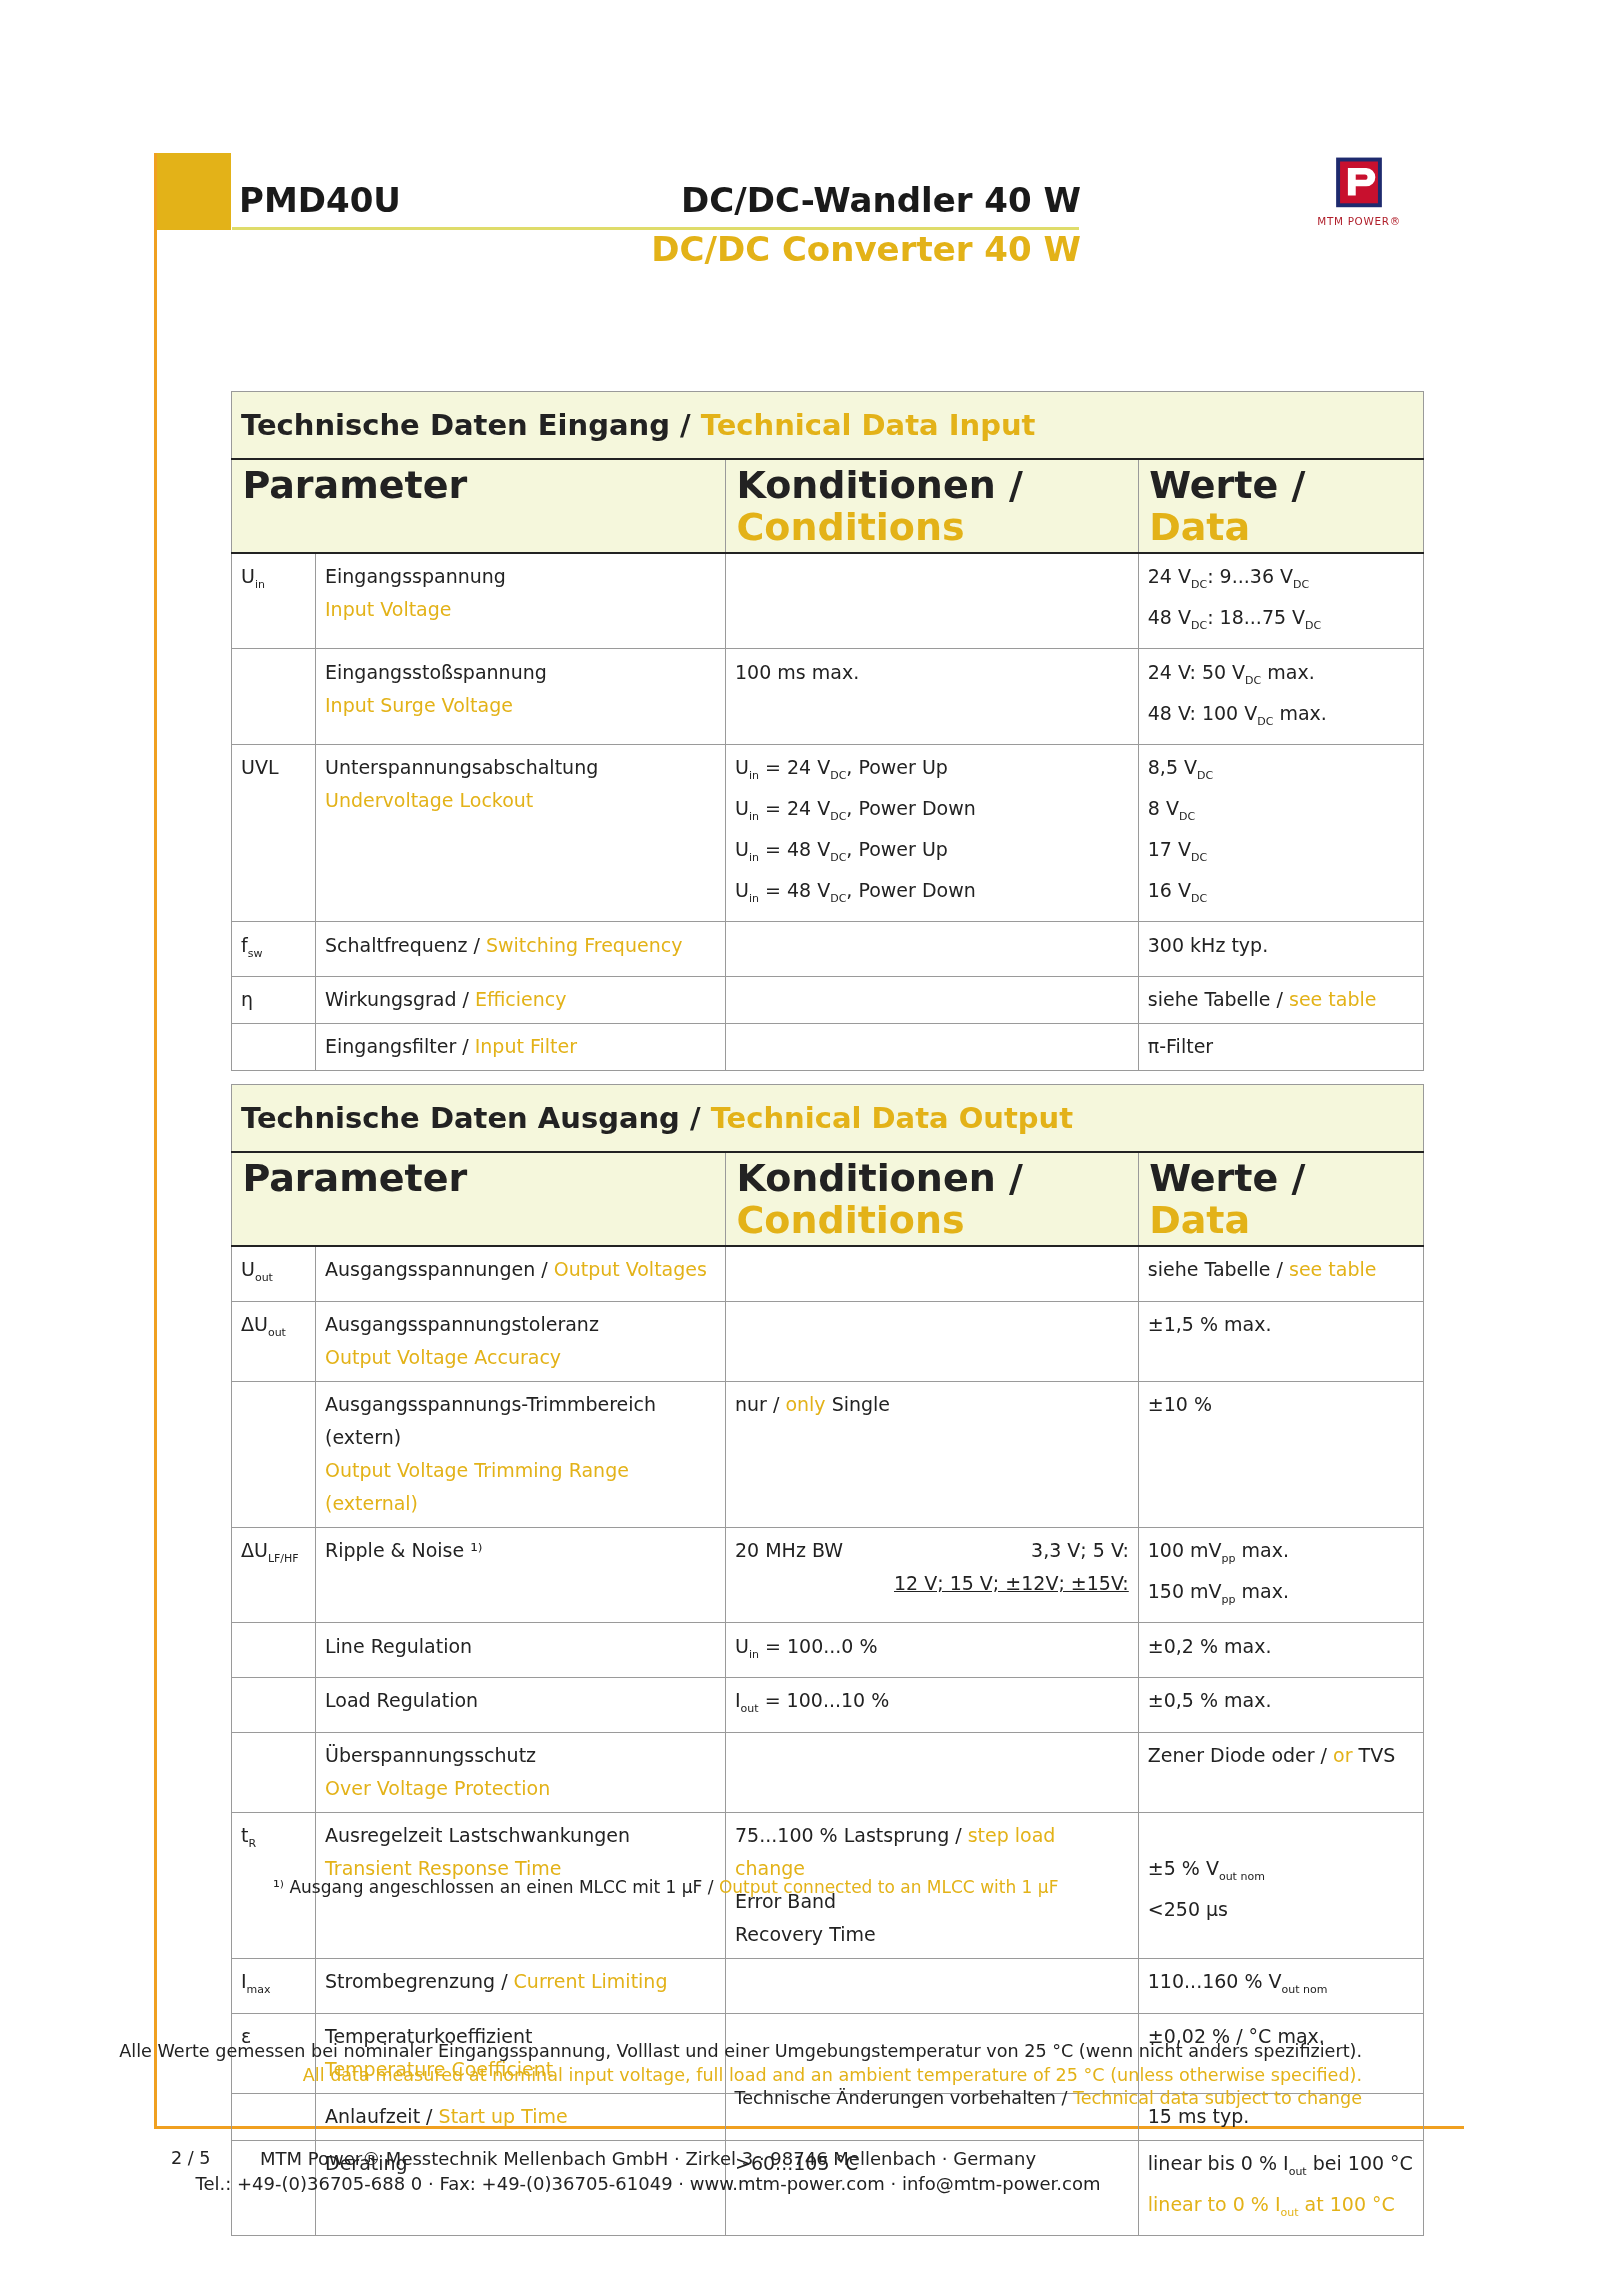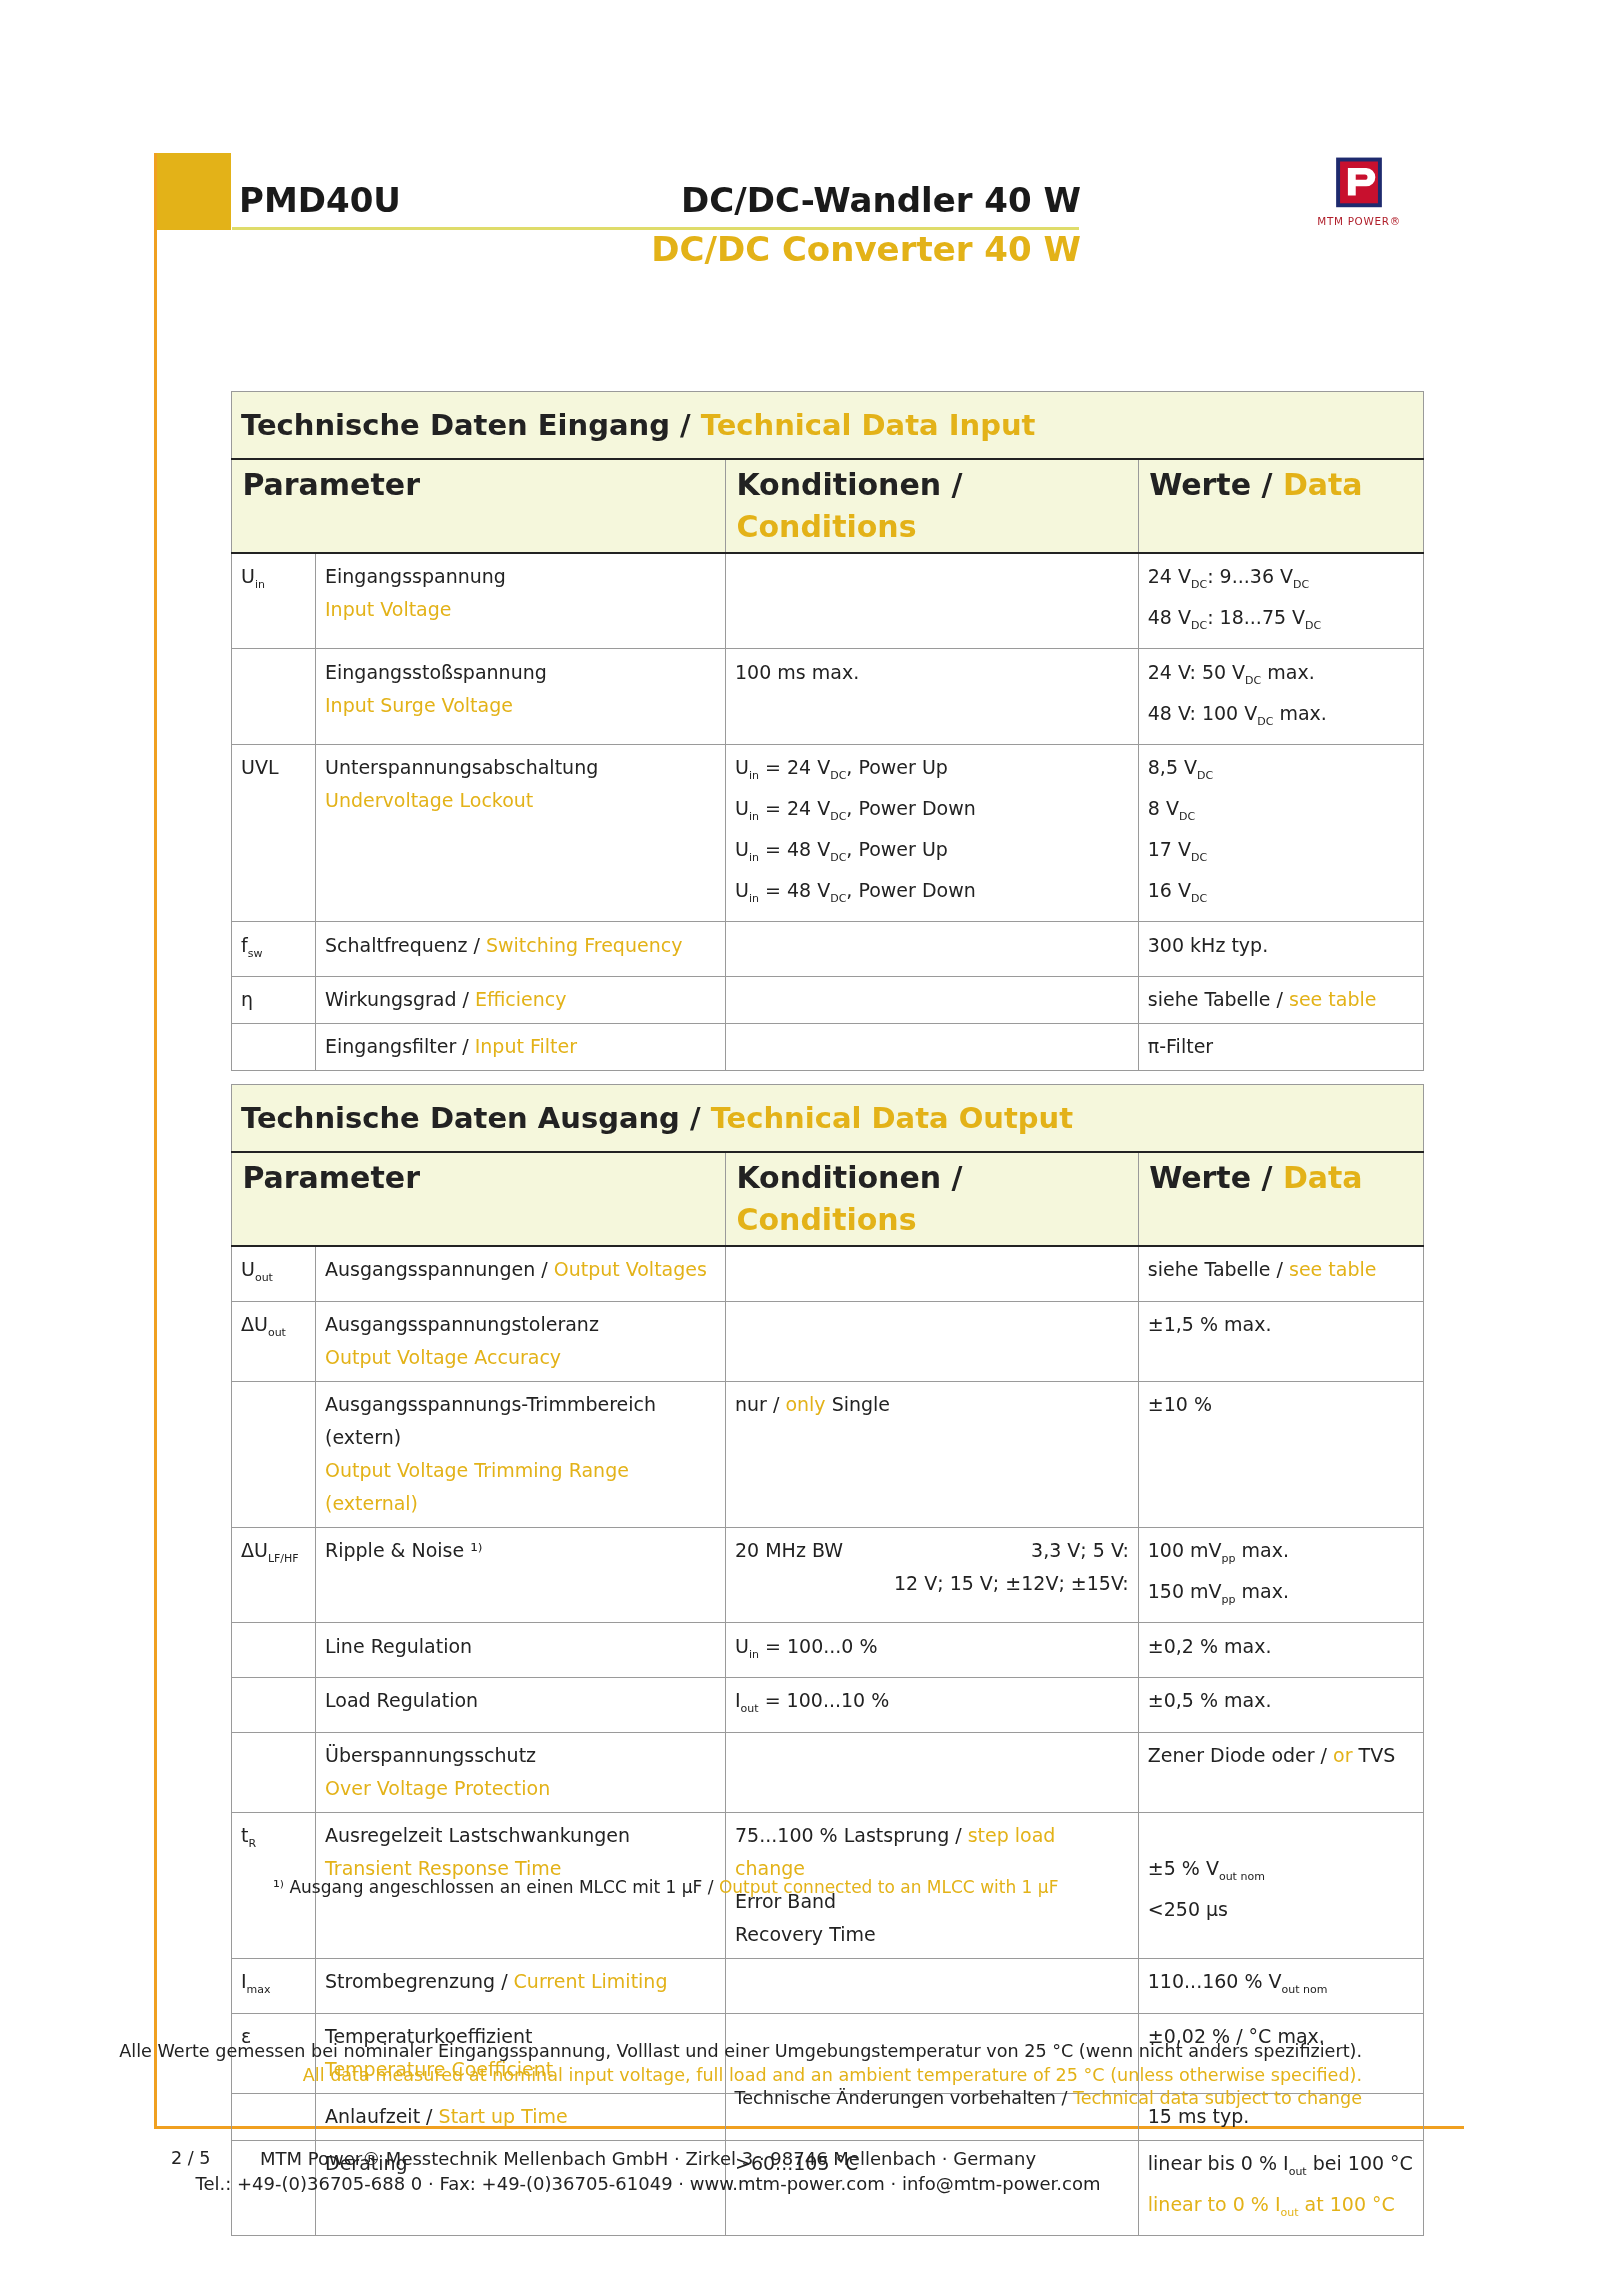--- a/index.html
+++ b/index.html
@@ -10,21 +10,21 @@
   .header-rule{position:absolute;left:232px;top:227px;width:847px;height:2.6px;background:#dfdc6a;}
   .title-left{position:absolute;left:239px;top:180px;font-size:34px;font-weight:bold;color:#1a1a1a;}
   .title-right{position:absolute;right:535px;top:180px;font-size:34px;font-weight:bold;color:#1a1a1a;text-align:right;}
   .title-right2{position:absolute;right:535px;top:229px;font-size:34px;font-weight:bold;color:#e3b218;text-align:right;}
   .logo{position:absolute;left:1310px;top:151px;width:98px;height:85px;}
   .logo-text{position:absolute;left:1297px;top:215px;width:124px;text-align:center;font-size:10.4px;color:#b01e2a;letter-spacing:0.7px;}
   .yel{color:#e3b218;}
   table.spec{position:absolute;left:231px;border-collapse:collapse;width:1193px;font-size:19px;}
   table.spec td{border:1.3px solid #9a9a9a;vertical-align:top;padding:6.5px 9px;line-height:33px;}
   table.spec tr.title td{background:#f5f7dc;font-size:29px;font-weight:bold;padding:12px 9px;line-height:42px;border-bottom:2.6px solid #222;}
-  table.spec tr.head td{background:#f5f7dc;font-size:30px;font-weight:bold;padding:3.9px 10.4px;line-height:42px;border-bottom:2.6px solid #222;}
+  table.spec tr.head td{background:#f5f7dc;font-size:38px;font-weight:bold;padding:3.9px 10.4px;line-height:42px;border-bottom:2.6px solid #222;}
   .c1{width:65px;} .c2{width:391px;} .c3{width:391px;}
   sub{font-size:11px;}
   .line{display:block;}
   .split{display:flex;justify-content:space-between;}
   .footnote{position:absolute;left:241px;top:1877px;font-size:17px;margin-left:32px;}
   .notes{position:absolute;left:0;width:1362px;top:2040px;text-align:right;font-size:17.6px;line-height:23.5px;}
   .pagenum{position:absolute;left:171px;top:2148px;font-size:17.6px;}
   .company{position:absolute;left:0;width:1296px;top:2146px;text-align:center;font-size:18px;line-height:25px;}
 </style>
 </head>
@@ -155,21 +155,21 @@
     <td>±10 %</td>
   </tr>
   <tr>
     <td class="c1"><span>ΔU</span><sub>LF/HF</sub></td>
     <td class="c2">Ripple &amp; Noise ¹⁾</td>
     <td class="c3">
       <span class="split">
             <span>20 MHz BW</span>
             <span>3,3 V; 5 V:</span>
           </span>
-      <span class="line" style="text-align:right;">12 V; 15 V; ±12V; ±15V:</span>
+      <span class="line" style="text-align:right;text-decoration:underline;">12 V; 15 V; ±12V; ±15V:</span>
     </td>
     <td>
           <span class="line">100 mV<sub>pp</sub> max.</span>
           <span class="line">150 mV<sub>pp</sub> max.</span>
         </td>
   </tr>
   <tr>
     <td class="c1"></td>
     <td class="c2">Line Regulation</td>
     <td class="c3">U<sub>in</sub> = 100...0 %</td>

